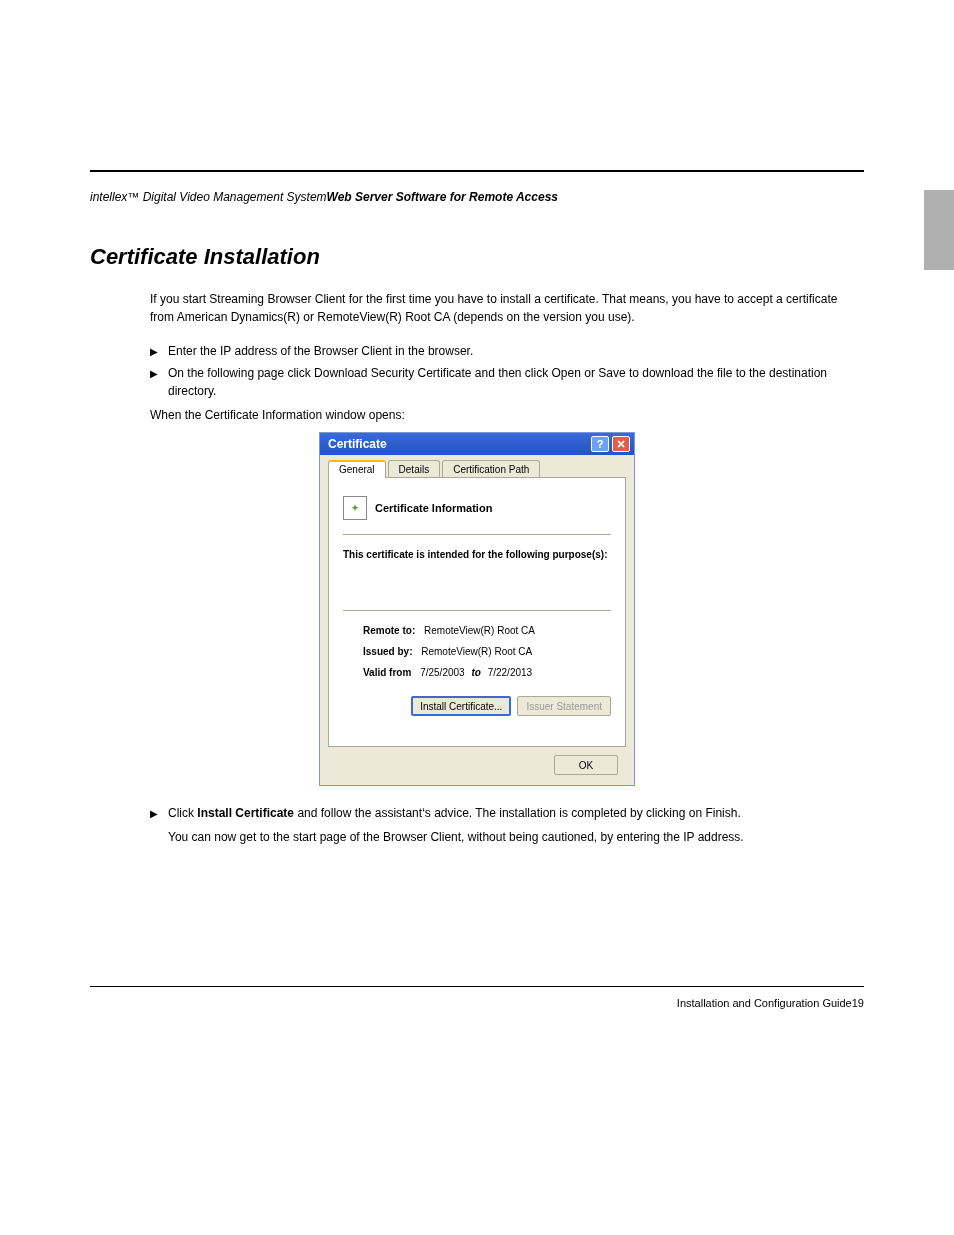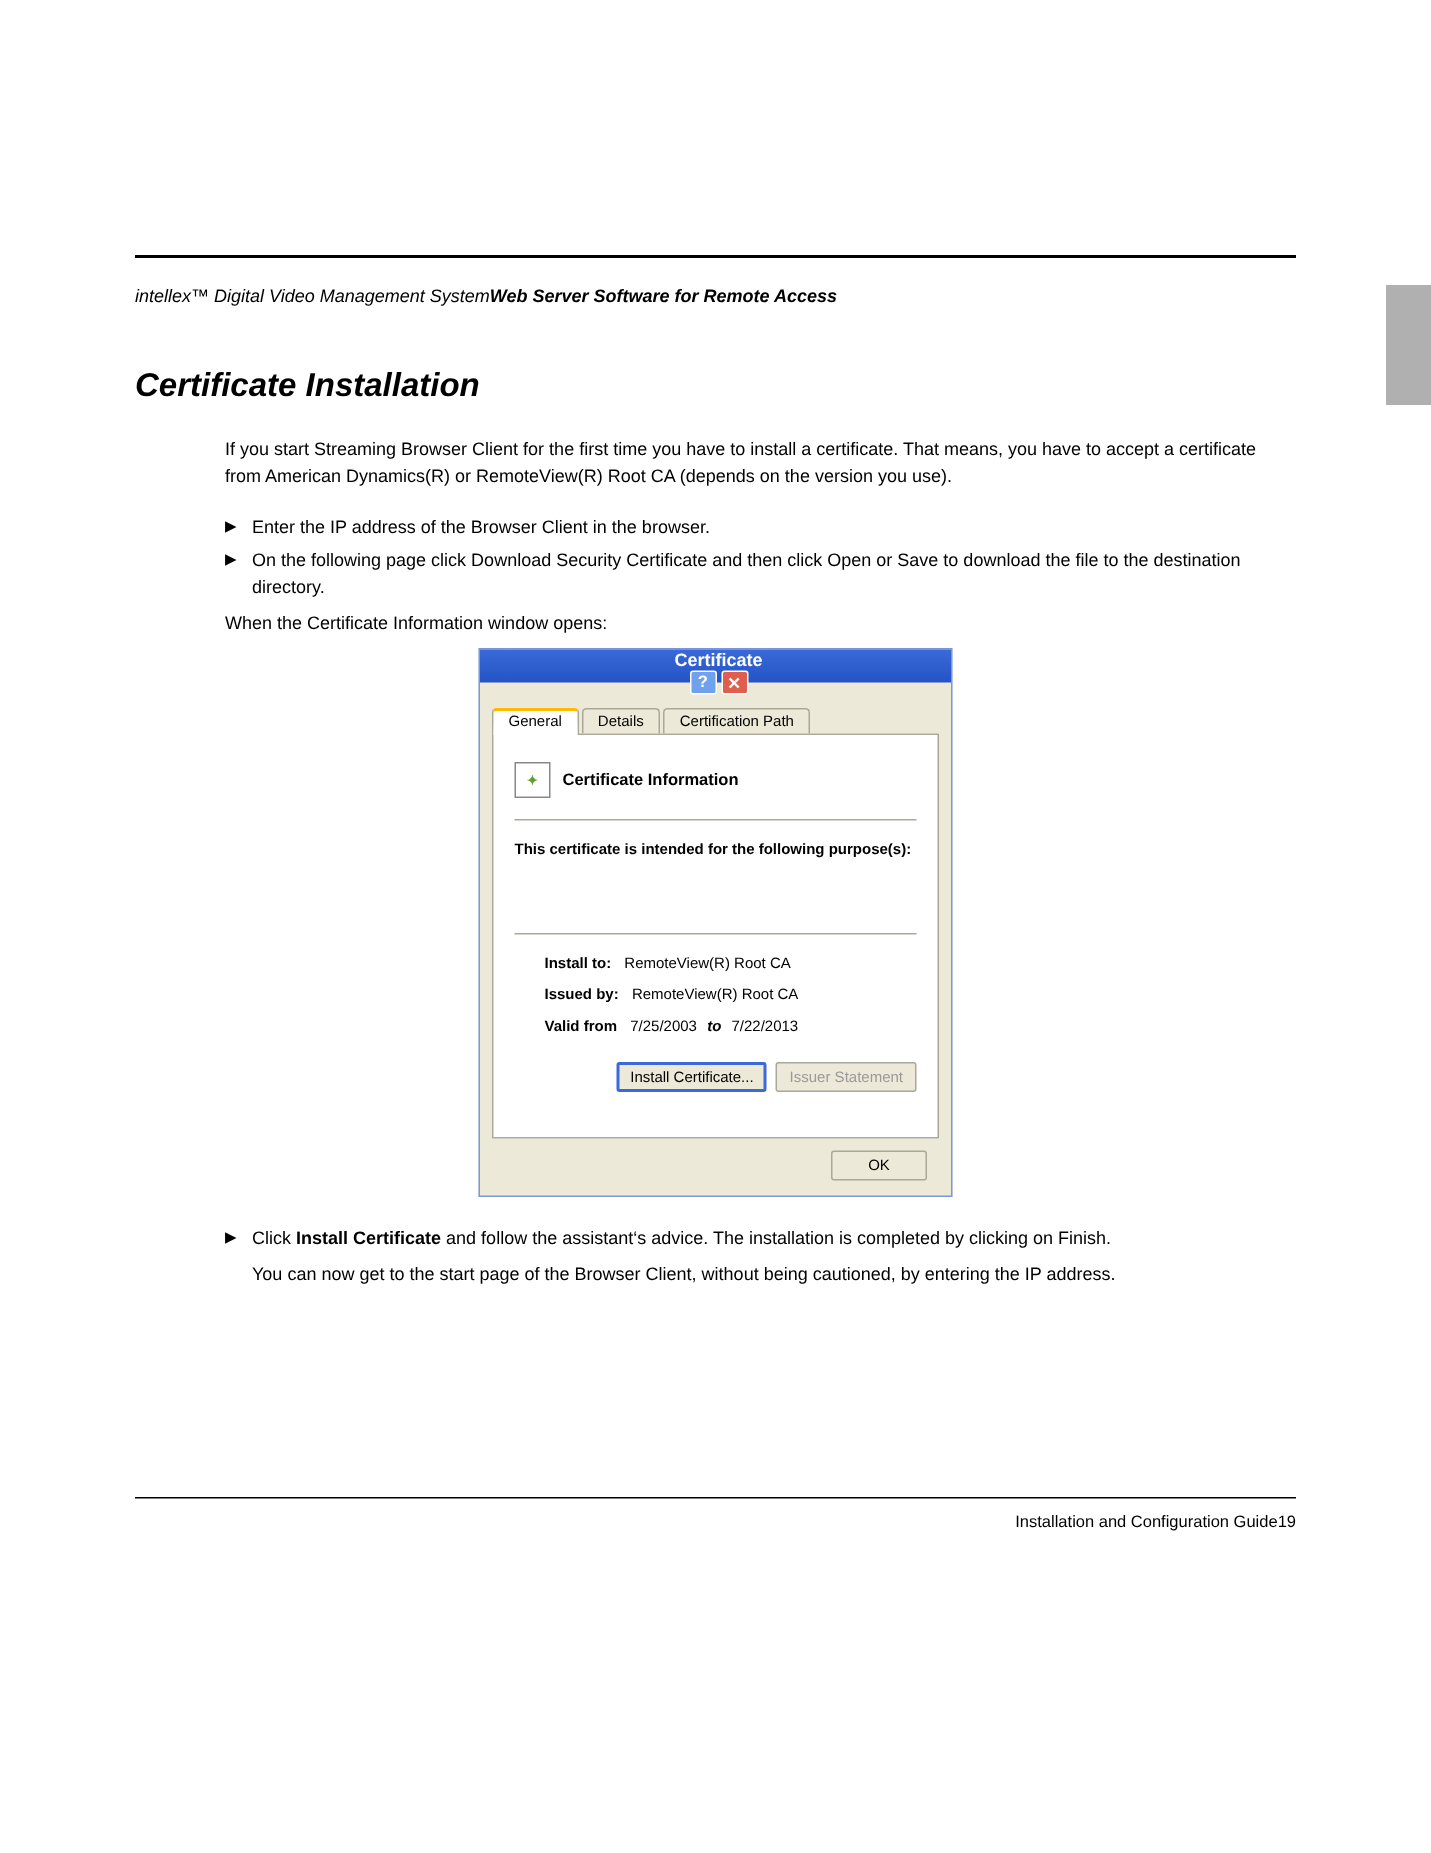--- a/index.html
+++ b/index.html
@@ -79,34 +79,33 @@
   .cert-titlebar {
     height: 22px;
     background: linear-gradient(#3a6ad8, #2353c6);
     display: flex;
     align-items: center;
     justify-content: space-between;
     padding: 0 4px 0 8px;
     color: #fff;
     font-weight: bold;
     font-size: 12px;
-    flex-direction: column;
   }
   .tb-buttons { display: flex; gap: 3px; }
   .tb-btn {
     width: 18px; height: 16px;
     border: 1px solid #fff;
     border-radius: 2px;
     display: flex; align-items: center; justify-content: center;
     font-size: 11px; font-weight: bold;
   }
   .tb-help { background: #6fa1ec; color: #fff; }
   .tb-close { background: #e05f4c; color: #fff; }
   .cert-body {
-    padding: 16px 8px 10px 8px;
+    padding: 4px 8px 10px 8px;
   }
   .tabs {
     display: flex;
     gap: 0;
     position: relative;
     top: 1px;
   }
   .tab {
     font-size: 10px;
     padding: 3px 10px 3px 10px;
@@ -246,21 +245,21 @@
           <div class="cert-info-head">
             <div class="cert-icon">
               <span class="cert-icon-inner">✦</span>
             </div>
             <div class="cert-info-title">Certificate Information</div>
           </div>
           <hr class="cert-hr">
           <div class="cert-purpose-label">This certificate is intended for the following purpose(s):</div>
           <hr class="cert-hr" style="margin-top:50px;">
           <div class="cert-field">
-            <b>Install to:</b>
+            <b>Remote to:</b>
             <span>RemoteView(R) Root CA</span>
           </div>
           <div class="cert-field">
             <b>Issued by:</b>
             <span>RemoteView(R) Root CA</span>
           </div>
           <div class="cert-field">
             <b>Valid from</b>
             <span>7/25/2003</span>
             <b style="margin:12px 4px;font-style:italic;">to</b>

